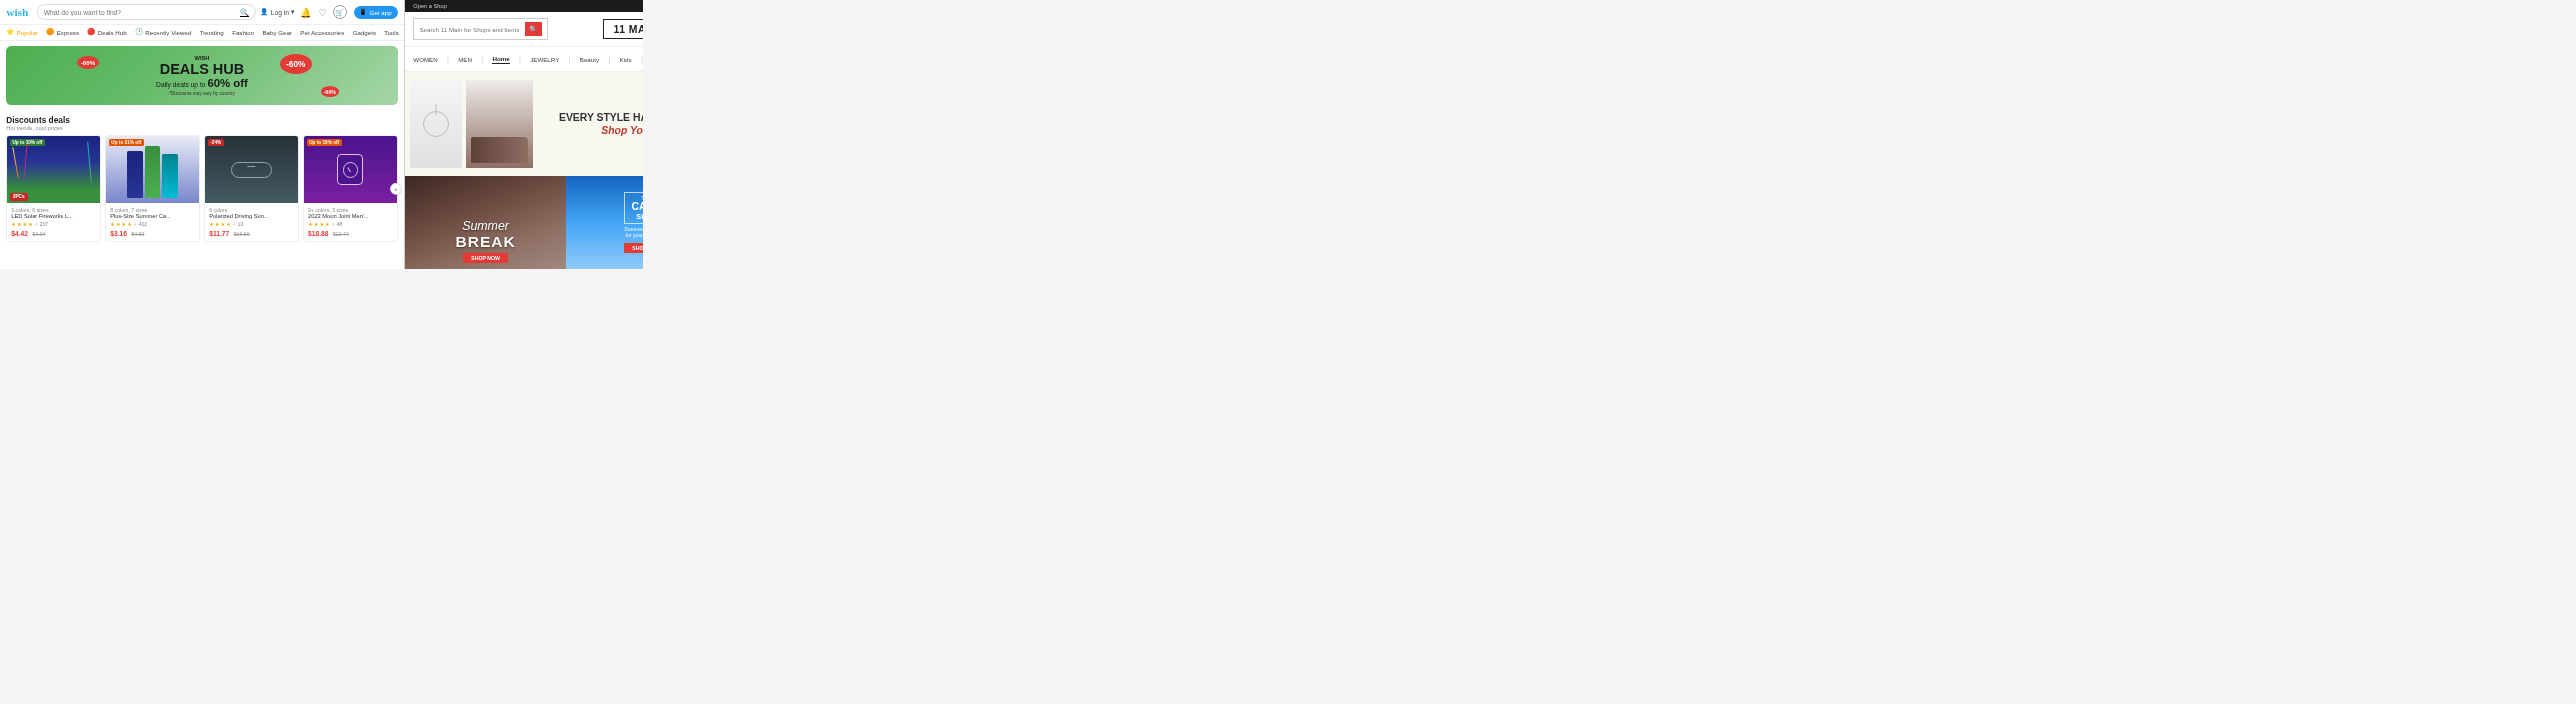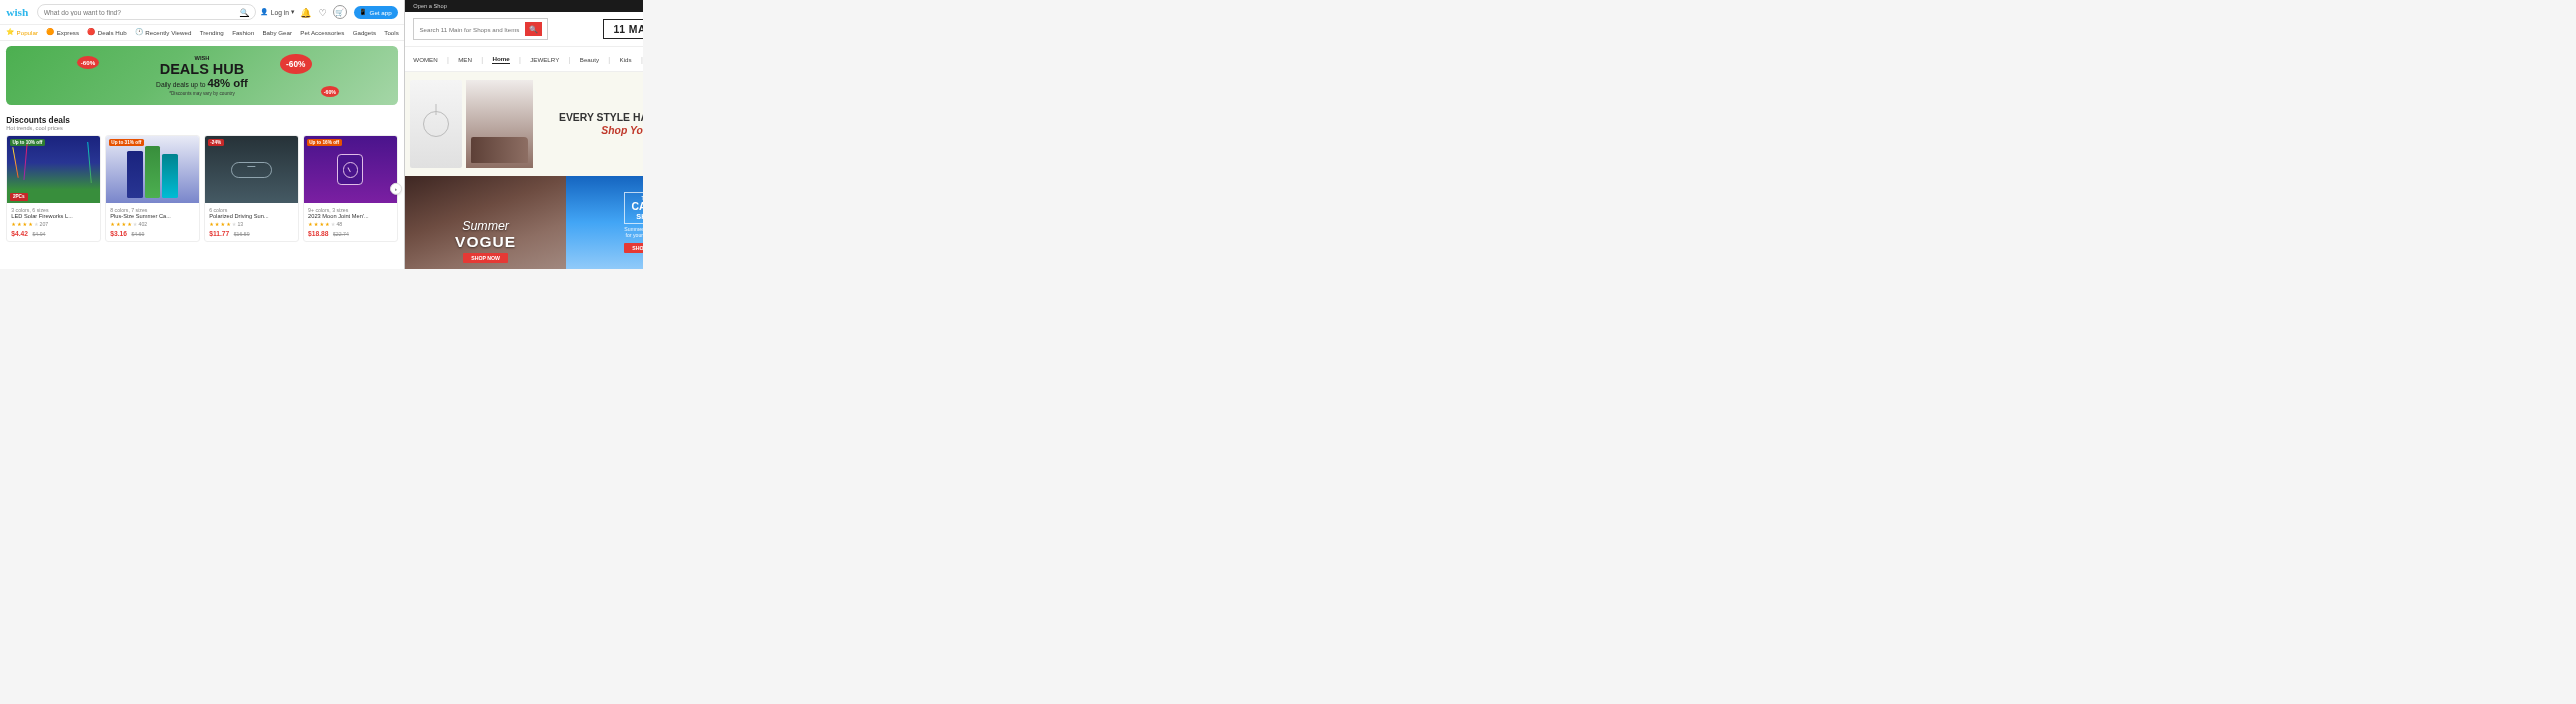--- a/index.html
+++ b/index.html
@@ -502,21 +502,21 @@
 
   </div>
 
   <div class="deals-banner">
     <span class="badge-60 left">-60%</span>
     <div class="deals-banner-text">
       <div style="font-size:5.7px; font-weight:600; color:#222; margin-bottom:1px;">WISH</div>
       <div class="deals-hub-title">DEALS HUB</div>
       <div class="deals-hub-sub">
         <span>Daily deals up to</span>
-        <span class="deals-hub-pct">48% off</span>
+        <span class="deals-hub-pct">60% off</span>
       </div>
       <div class="deals-disclaimer">*Discounts may vary by country</div>
     </div>
     <span class="badge-60 right">-60%</span>
     <span class="badge-60 bottom">-60%</span>
   </div>
 
   <div class="trending-section">
     <div class="trending-title">Discounts deals</div>
     <div class="trending-sub">Hot trends, cool prices</div>
@@ -732,21 +732,21 @@
     </div>
   </div>
 
   <div class="promo-cards">
 
     <div class="promo-card promo-card-1">
       <div class="promo-card-bg">
         <div style="position:absolute;top:0;left:0;right:0;bottom:0;background:linear-gradient(160deg,#3e2723 0%,#6d4c41 40%,#8d6e63 70%,#a1887f 100%);"></div>
         <div style="position:relative;z-index:2;text-align:center;">
           <div style="font-size:12.4px;font-weight:300;color:#fff;font-style:italic;text-shadow:0 1px 2.1px rgba(0,0,0,0.5);">Summer</div>
-          <div style="font-size:15.5px;font-weight:900;color:#fff;letter-spacing:1px;text-shadow:0 1px 2.1px rgba(0,0,0,0.5);">VOGUE</div>
+          <div style="font-size:15.5px;font-weight:900;color:#fff;letter-spacing:1px;text-shadow:0 1px 2.1px rgba(0,0,0,0.5);">BREAK</div>
           <button class="shop-now-btn">SHOP NOW</button>
         </div>
       </div>
     </div>
 
     <div class="promo-card promo-card-2">
       <div class="promo-card-bg">
         <div style="position:absolute;top:0;left:0;right:0;bottom:0;background:linear-gradient(180deg,#1565c0 0%,#42a5f5 50%,#90caf9 100%);"></div>
         <div style="position:absolute;top:5.2px;left:5.2px;right:5.2px;bottom:5.2px;display:flex;flex-direction:column;align-items:center;justify-content:center;z-index:2;">
           <div style="border:1px solid rgba(255,255,255,0.7);padding:2.1px 6.2px;text-align:center;margin-bottom:2.1px;">

